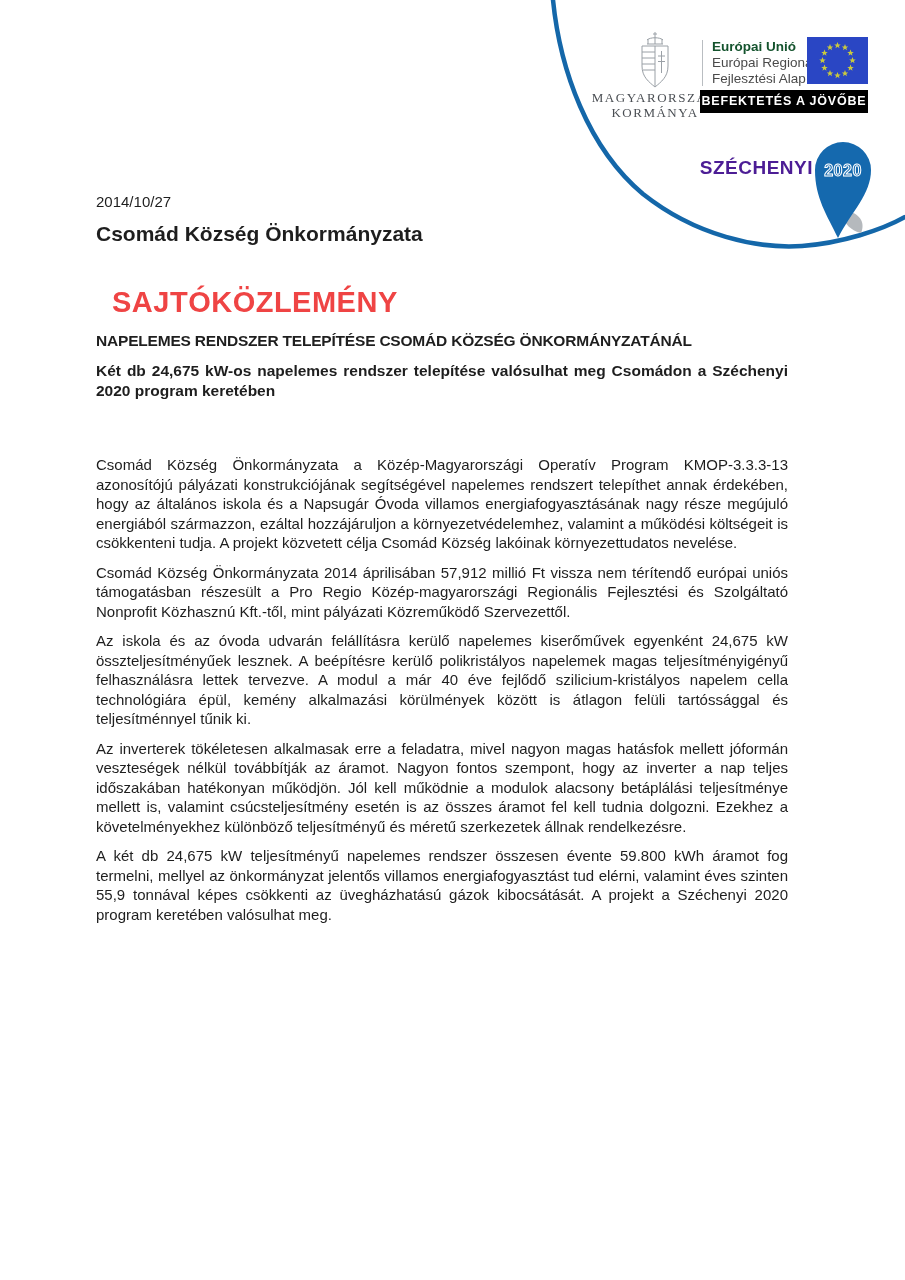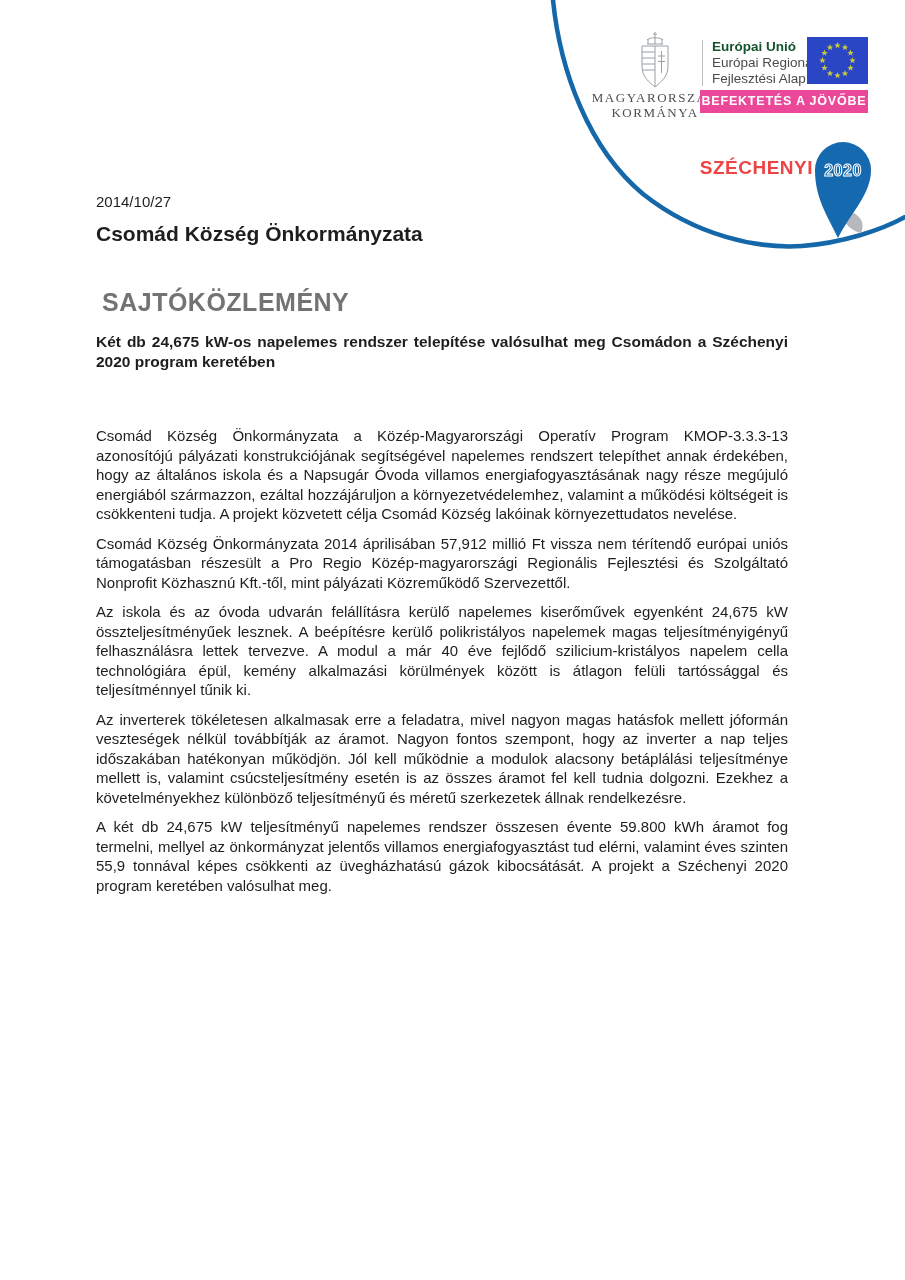--- a/index.html
+++ b/index.html
@@ -20,37 +20,37 @@
     font-family:"Liberation Serif", serif;
     font-size:13px;line-height:15px;letter-spacing:1.5px;
     color:#4b4f54;
   }
   .eu-divider{position:absolute;top:40px;left:702px;width:1px;height:46px;background:#b9bdc1;}
   .eu-text{position:absolute;top:39px;left:712px;font-size:13.5px;line-height:16px;color:#4a4a4a;}
   .eu-text .l1{font-weight:bold;color:#14532d;}
   .eu-flag{position:absolute;top:37px;left:807px;}
   .banner{
     position:absolute;top:90px;left:700px;width:168px;height:23px;
-    background:#ec4899;color:#fff;
+    background:#000000;color:#fff;
     font-size:12.5px;font-weight:bold;letter-spacing:0.8px;
     text-align:center;line-height:23px;
   }
   .sz-name{
     position:absolute;top:157px;right:92px;
     font-size:19px;font-weight:bold;letter-spacing:0.5px;
-    color:#ef4444;white-space:nowrap;
+    color:#4c1d95;white-space:nowrap;
   }
   .sz-pin{position:absolute;top:141px;left:814px;}
   
   .content{position:absolute;top:193px;left:96px;width:692px;}
   .date{margin:0 0 12px;font-size:15px;}
   .org{margin:0 0 38px;font-size:21px;font-weight:bold;}
   h1.title{
-    margin:0 6px 12px;font-size:25px;line-height:36px;
-    font-weight:bold;color:#737373;letter-spacing:0.5px;
+    margin:0 16px 12px;font-size:29px;line-height:36px;
+    font-weight:bold;color:#ef4444;letter-spacing:0.5px;
   }
   .subtitle{margin:0 0 11px;font-size:15.5px;font-weight:bold;letter-spacing:-0.2px;}
   .lead{margin:0 0 54px;font-size:15.5px;font-weight:bold;line-height:20px;text-align:justify;}
   .body-par{margin:0 0 10px;font-size:15px;line-height:19.5px;text-align:justify;}
 </style>
 </head>
 <body>
 
 <div class="page">
 
@@ -103,20 +103,21 @@
   <svg class="sz-pin" width="58" height="100" viewBox="0 0 58 100">
     <path d="M33 70 C44 72 52 80 47 92 C37 90 30 82 29 75 Z" fill="#b5b9bd"></path>
     <path d="M24 97 C13 74 1 57 1 29 A28 28 0 1 1 57 29 C57 53 38 70 24 97 Z" fill="#1569ae"></path>
     <text x="29" y="35" text-anchor="middle" font-size="16" font-weight="bold" font-family="Liberation Sans, sans-serif" fill="none" stroke="#ffffff" stroke-width="1" letter-spacing="0.5">2020</text>
   </svg>
 
   <div class="content">
     <p class="date">2014/10/27</p>
     <p class="org">Csomád Község Önkormányzata</p>
     <h1 class="title">SAJTÓKÖZLEMÉNY</h1>
+    <h2 class="subtitle">NAPELEMES RENDSZER TELEPÍTÉSE CSOMÁD KÖZSÉG ÖNKORMÁNYZATÁNÁL</h2>
     <h3 class="lead">Két db 24,675 kW-os napelemes rendszer telepítése valósulhat meg Csomádon a Széchenyi 2020 program keretében</h3>
     <p class="body-par">Csomád Község Önkormányzata a Közép-Magyarországi Operatív Program KMOP-3.3.3-13 azonosítójú pályázati konstrukciójának segítségével napelemes rendszert telepíthet annak érdekében, hogy az általános iskola és a Napsugár Óvoda villamos energiafogyasztásának nagy része megújuló energiából származzon, ezáltal hozzájáruljon a környezetvédelemhez, valamint a működési költségeit is csökkenteni tudja. A projekt közvetett célja Csomád Község lakóinak környezettudatos nevelése.</p>
     <p class="body-par">Csomád Község Önkormányzata 2014 áprilisában 57,912 millió Ft vissza nem térítendő európai uniós támogatásban részesült a Pro Regio Közép-magyarországi Regionális Fejlesztési és Szolgáltató Nonprofit Közhasznú Kft.-től, mint pályázati Közreműködő Szervezettől.</p>
     <p class="body-par">Az iskola és az óvoda udvarán felállításra kerülő napelemes kiserőművek egyenként 24,675 kW összteljesítményűek lesznek. A beépítésre kerülő polikristályos napelemek magas teljesítményigényű felhasználásra lettek tervezve. A modul a már 40 éve fejlődő szilicium-kristályos napelem cella technológiára épül, kemény alkalmazási körülmények között is átlagon felüli tartóssággal és teljesítménnyel tűnik ki.</p>
     <p class="body-par">Az inverterek tökéletesen alkalmasak erre a feladatra, mivel nagyon magas hatásfok mellett jóformán veszteségek nélkül továbbítják az áramot. Nagyon fontos szempont, hogy az inverter a nap teljes időszakában hatékonyan működjön. Jól kell működnie a modulok alacsony betáplálási teljesítménye mellett is, valamint csúcsteljesítmény esetén is az összes áramot fel kell tudnia dolgozni. Ezekhez a követelményekhez különböző teljesítményű és méretű szerkezetek állnak rendelkezésre.</p>
     <p class="body-par">A két db 24,675 kW teljesítményű napelemes rendszer összesen évente 59.800 kWh áramot fog termelni, mellyel az önkormányzat jelentős villamos energiafogyasztást tud elérni, valamint éves szinten 55,9 tonnával képes csökkenti az üvegházhatású gázok kibocsátását. A projekt a Széchenyi 2020 program keretében valósulhat meg.</p>
   </div>
 
 </div>
 

